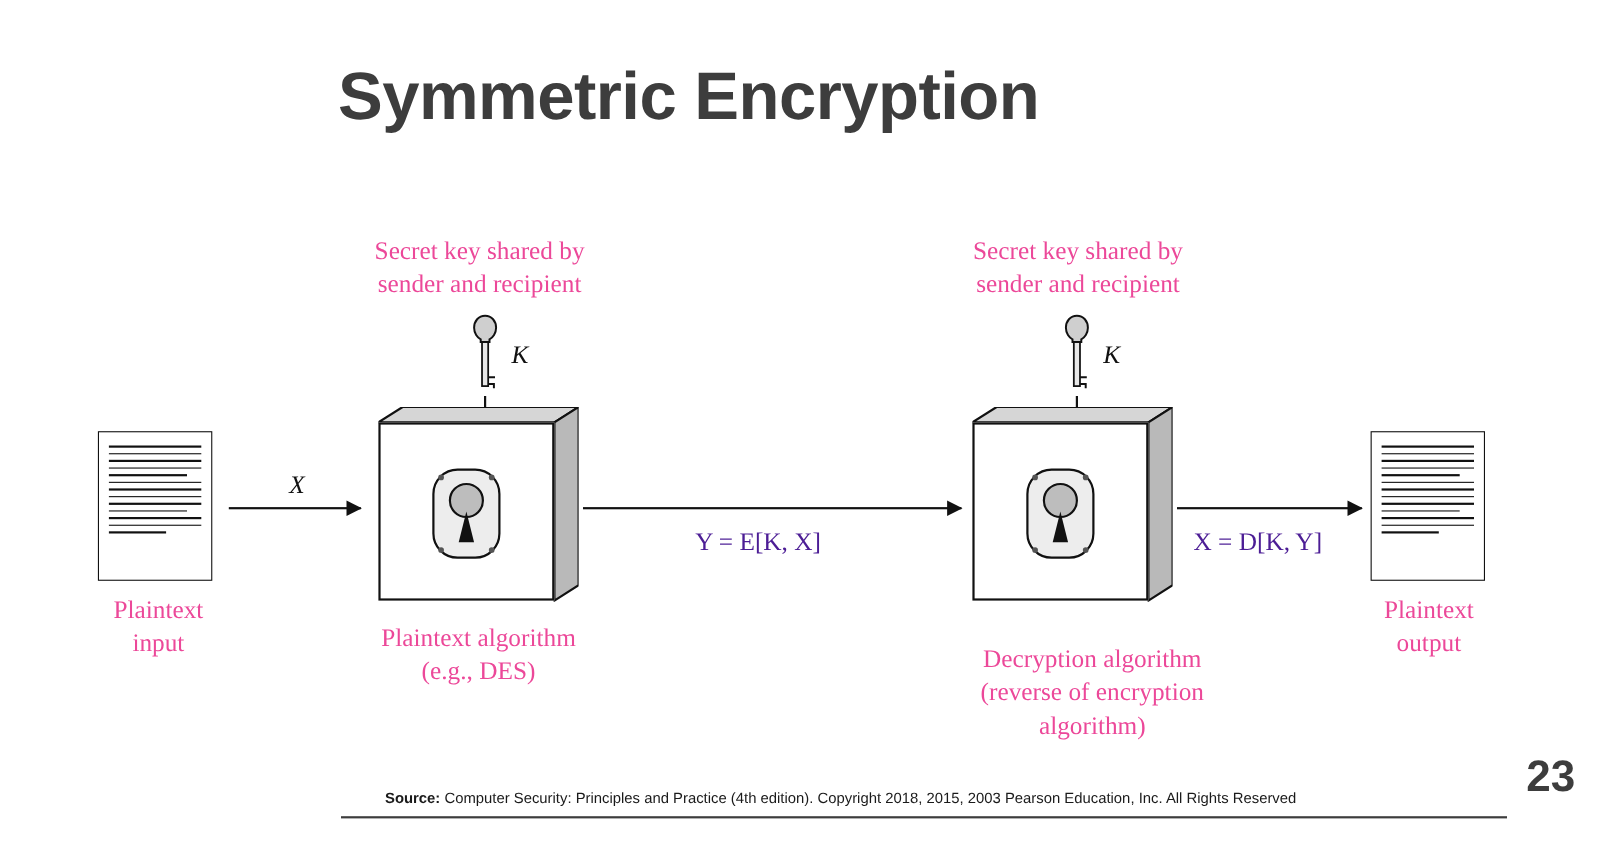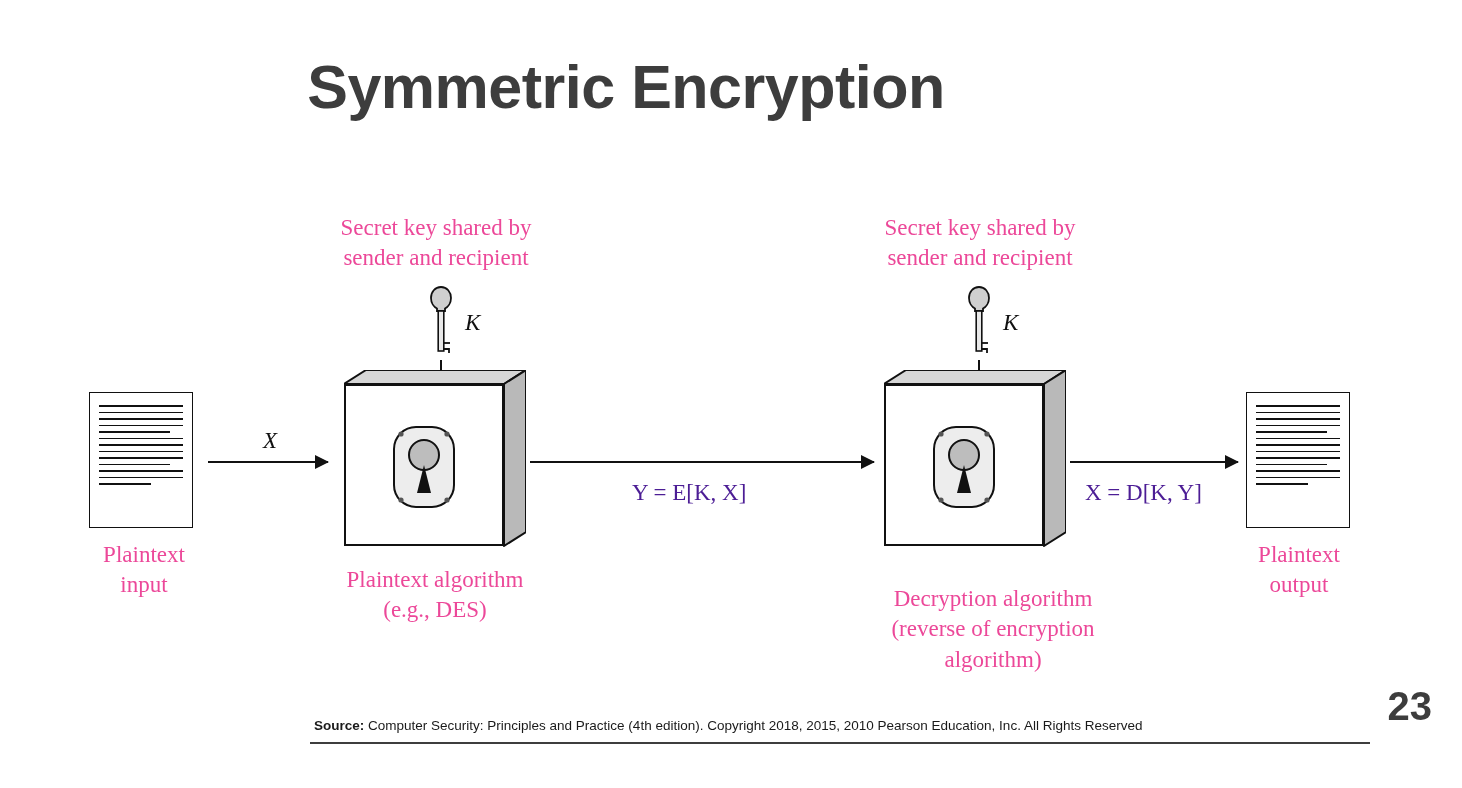--- a/index.html
+++ b/index.html
@@ -156,21 +156,21 @@
   }
   .source-text {
     position: absolute;
     left: 314px;
     top: 718px;
     font-family: "Liberation Sans", sans-serif;
     font-size: 13.5px;
     color: #1a1a1a;
     white-space: nowrap;
   }
-  .source-text b { font-weight: bold; }
+  .source-text b { font-weight: bold; margin-left: 36px; }
   .page-number {
     position: absolute;
     right: 30px;
     top: 684px;
     font-family: "Liberation Sans", sans-serif;
     font-weight: bold;
     font-size: 40px;
     color: #3d3d3d;
   }
 </style>
@@ -294,16 +294,16 @@
           <i></i>
           <i class="short"></i>
       </div>
     </div>
     <div class="cap" style="left:1224px; top:360px; width:150px;">Plaintext
 output</div>
 
   </div>
 
   <div class="source-rule"></div>
-  <div class="source-text"><b>Source:</b><span> Computer Security: Principles and Practice (4th edition). Copyright 2018, 2015, 2010 Pearson Education, Inc. All  Rights Reserved</span></div>
+  <div class="source-text"><b>Source:</b><span> Computer Security: Principles and Practice (4th edition). Copyright 2018, 2015, 2003 Pearson Education, Inc. All  Rights Reserved</span></div>
   <div class="page-number">23</div>
 
 </div>
 
 </body></html>

